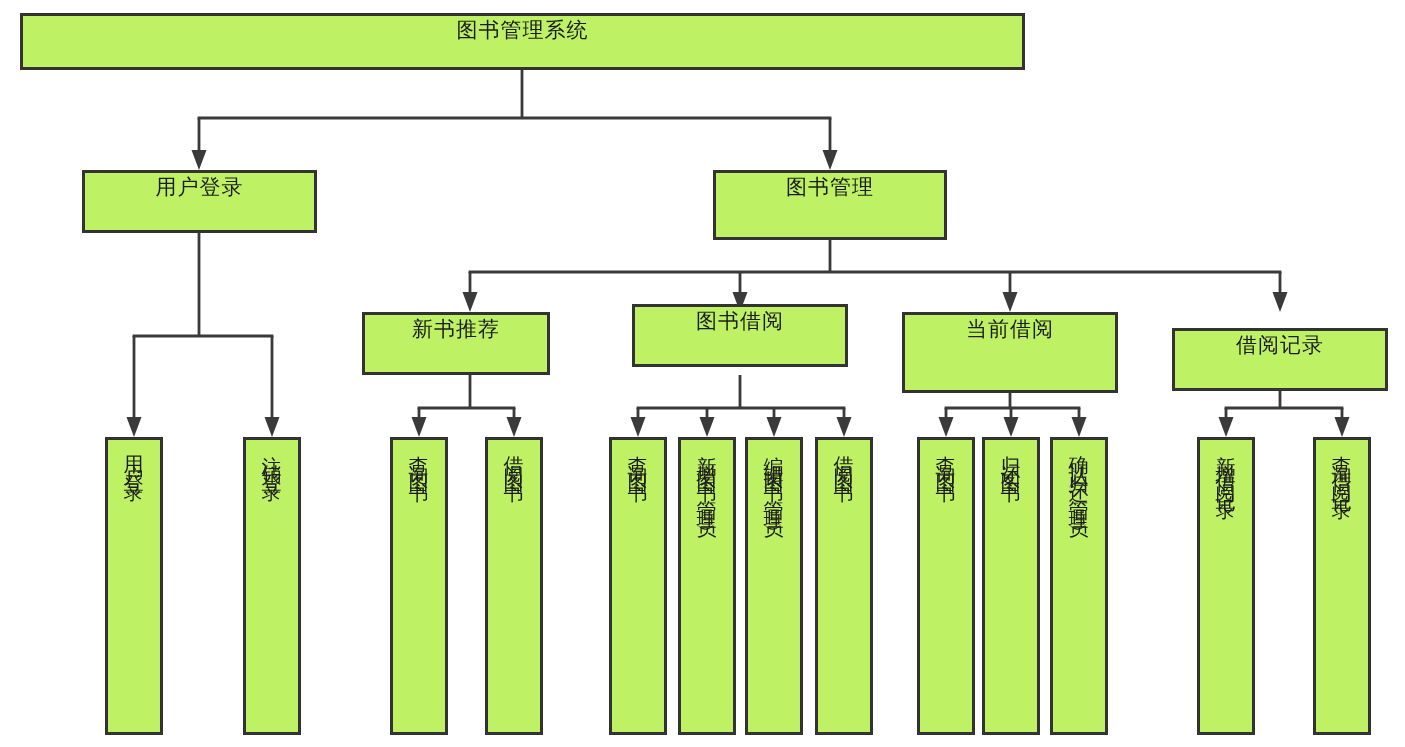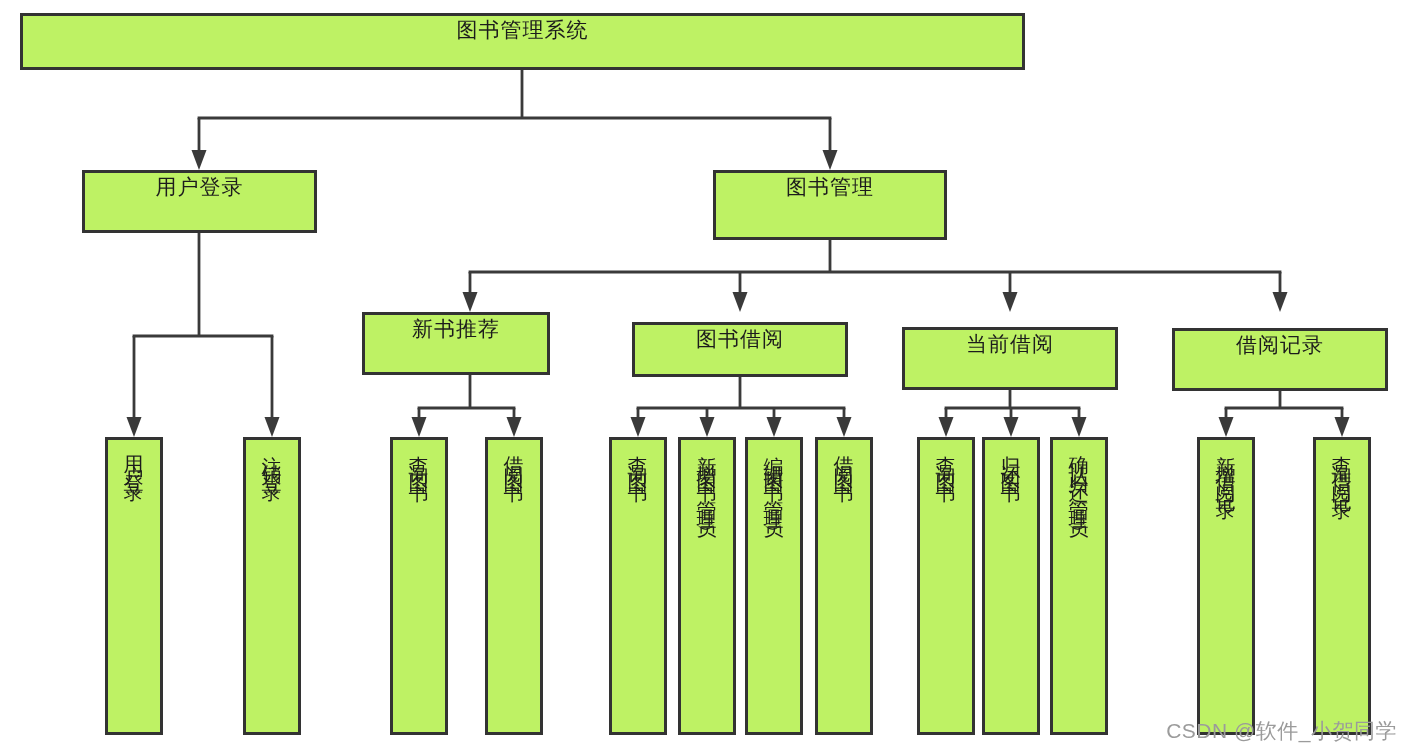--- a/index.html
+++ b/index.html
@@ -91,24 +91,24 @@
   <div class="hbox" style="left:82px;top:170px;width:235px;height:63px">
     <span>用户登录</span>
   </div>
   <div class="hbox" style="left:713px;top:170px;width:234px;height:70px">
     <span>图书管理</span>
   </div>
 
   <div class="hbox" style="left:362px;top:312px;width:188px;height:63px">
     <span>新书推荐</span>
   </div>
-  <div class="hbox" style="left:632px;top:322px;width:216px;height:55px">
+  <div class="hbox" style="left:632px;top:304px;width:216px;height:63px">
     <span>图书借阅</span>
   </div>
-  <div class="hbox" style="left:902px;top:327px;width:216px;height:63px">
+  <div class="hbox" style="left:902px;top:312px;width:216px;height:81px">
     <span>当前借阅</span>
   </div>
   <div class="hbox" style="left:1172px;top:328px;width:216px;height:63px">
     <span>借阅记录</span>
   </div>
 
   <div class="vbox" style="left:105px;top:437px;width:58px;height:298px">
     <span class="vtext">用户登录</span>
   </div>
   <div class="vbox" style="left:243px;top:437px;width:58px;height:298px">
@@ -145,14 +145,13 @@
     <span class="vtext">确认归还（管理员）</span>
   </div>
 
   <div class="vbox" style="left:1197px;top:437px;width:58px;height:298px">
     <span class="vtext">新增借阅记录</span>
   </div>
   <div class="vbox" style="left:1313px;top:437px;width:58px;height:298px">
     <span class="vtext">查询借阅记录</span>
   </div>
 
-  <div class="watermark">CSDN @软件_小贺同学</div>
 </div>
 
 </body></html>

